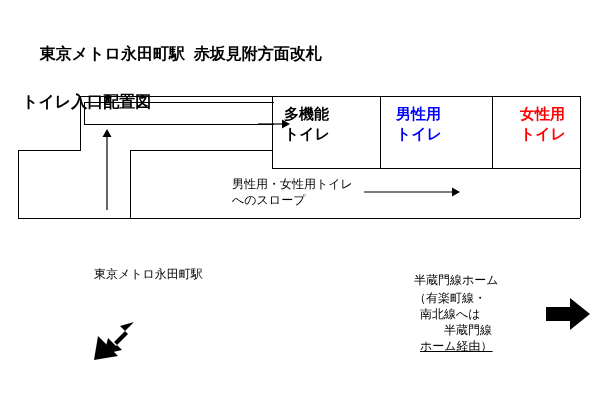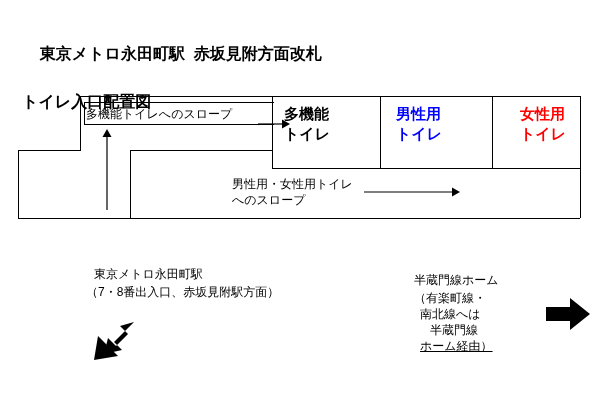--- a/index.html
+++ b/index.html
@@ -113,21 +113,20 @@
 
   <div class="line v abs" style="left:272px; top:150px; height:18px;"></div>
 
   <div class="room-label room-multi" style="left:284px; top:104px;">多機能
 トイレ</div>
   <div class="room-label room-male" style="left:396px; top:104px;">男性用
 トイレ</div>
   <div class="room-label room-female" style="left:508px; top:104px;">女性用
 トイレ</div>
 
-  <div class="slope-label" style="left:86px; top:106px;">多機能トイレへのスロープ</div>
 
   <div class="line h abs" style="left:84px; top:102px; width:190px;"></div>
   <div class="line h abs" style="left:84px; top:124px; width:190px;"></div>
   <div class="line v abs" style="left:84px; top:102px; height:22px;"></div>
 
   <svg class="arrow" style="left:258px; top:116px;" width="32" height="16" viewBox="0 0 32 16">
     <line x1="0" y1="8" x2="24" y2="8" stroke="#000" stroke-width="1.2"></line>
     <polygon points="24,3.5 32,8 24,12.5" fill="#000"></polygon>
   </svg>
 
@@ -138,30 +137,29 @@
 
   <div class="slope-label" style="left:232px; top:176px;">男性用・女性用トイレ
 へのスロープ</div>
 
   <svg class="arrow" style="left:364px; top:185px;" width="96" height="14" viewBox="0 0 96 14">
     <line x1="0" y1="7" x2="88" y2="7" stroke="#000" stroke-width="1.2"></line>
     <polygon points="88,2.5 96,7 88,11.5" fill="#000"></polygon>
   </svg>
 
   <div class="bottom-label" style="left:94px; top:266px;">東京メトロ永田町駅</div>
-  <div class="bottom-label" style="left:86px; top:284px;">（7・8番出入口、赤坂見附駅方面）</div>
 
   <svg class="arrow" style="left:90px; top:316px;" width="48" height="48" viewBox="0 0 48 48">
     <polygon points="44,6 30,10 38,18 26,30 18,22 14,38 32,34 24,26 34,16 44,6" fill="#000"></polygon>
     <polygon points="4,44 8,20 28,40" fill="#000"></polygon>
   </svg>
 
   <div class="bottom-label" style="left:414px; top:272px;">半蔵門線ホーム</div>
   <div class="bottom-label" style="left:420px; top:306px;">南北線へは</div>
   <div class="bottom-label" style="left:414px; top:290px;">（有楽町線・</div>
-  <div class="bottom-label" style="left:430px; top:322px;">半蔵門線</div>
+  <div class="bottom-label" style="left:444px; top:322px;">半蔵門線</div>
   <div class="bottom-label" style="left:420px; top:338px;text-decoration:underline;">ホーム経由）</div>
 
   <svg class="arrow" style="left:546px; top:296px;" width="44" height="36" viewBox="0 0 44 36">
     <polygon points="0,11 24,11 24,2 44,18 24,34 24,25 0,25" fill="#000"></polygon>
   </svg>
 
 </div>
 
 </body></html>

